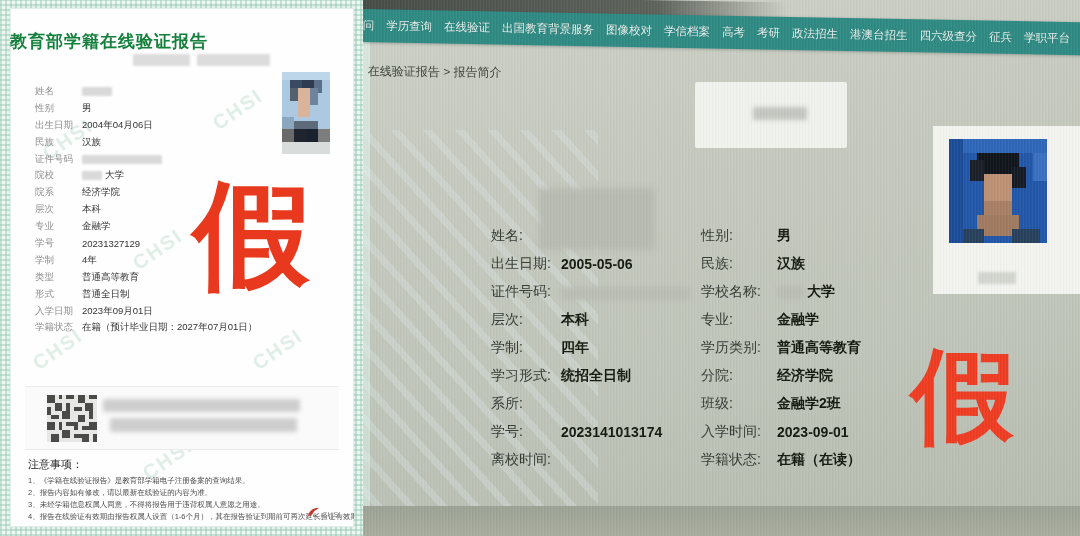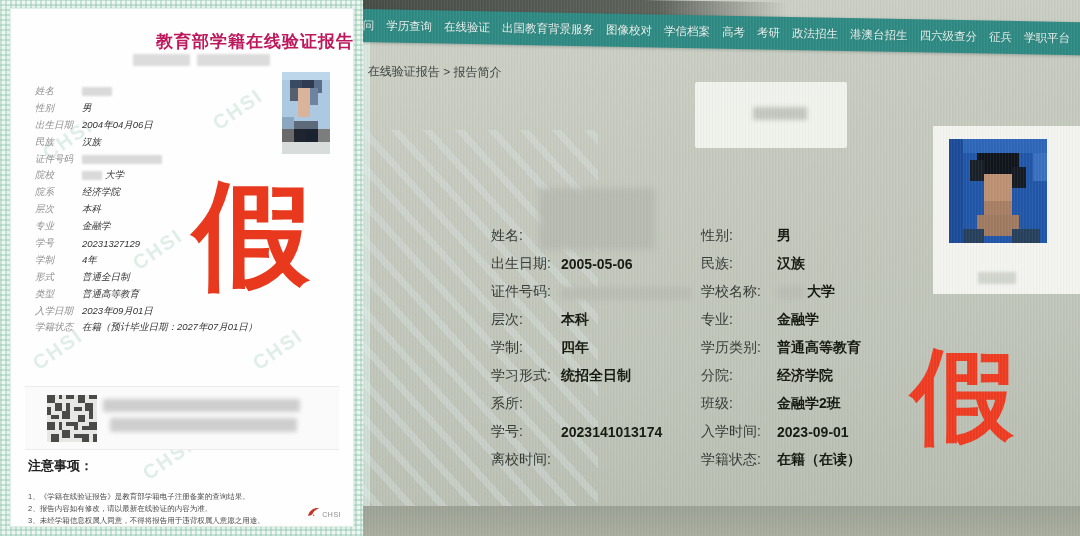--- a/index.html
+++ b/index.html
@@ -9,46 +9,46 @@
   
   .doc { position:absolute; left:0; top:0; width:363px; height:536px;
          background-color:#eef7f2;
          background-image:
            repeating-linear-gradient(90deg, rgba(148,199,178,.45) 0 2px, rgba(255,255,255,0) 2px 5px),
            repeating-linear-gradient(0deg, rgba(148,199,178,.45) 0 2px, rgba(255,255,255,0) 2px 5px); }
   .doc-page { position:absolute; left:10px; top:8px; right:9px; bottom:9px; background:#fdfefd;
               box-shadow: inset 0 0 0 1px #e0efe8, 0 0 5px rgba(60,120,100,.15); overflow:hidden; }
   .wm { position:absolute; color:rgba(150,198,180,.28); font-size:20px; font-weight:bold;
         transform:rotate(-35deg); letter-spacing:2px; pointer-events:none; }
-  .doc-title { position:absolute; top:22px; left:0; right:0; text-align:right;
-               font-size:17px; font-weight:bold; color:#be185d; letter-spacing:1px; }
+  .doc-title { position:absolute; top:22px; left:0; right:0; text-align:left;
+               font-size:17px; font-weight:bold; color:#15803d; letter-spacing:1px; }
   .sub-blur { position:absolute; top:46px; height:12px; background:#dcdcdc; filter:blur(1.3px); border-radius:1px; }
   .sub-blur.b1 { left:123px; width:57px; }
   .sub-blur.b2 { left:187px; width:73px; }
   .doc-photo { position:absolute; left:272px; top:64px; width:48px; height:82px; }
   .doc-photo svg { width:100%; height:100%; display:block; }
 
-  .lfields { position:absolute; left:25px; top:75px;font-style:italic; }
+  .lfields { position:absolute; left:25px; top:75px; }
   .lrow { display:flex; align-items:center; height:16.9px; font-size:9.5px; }
   .llabel { width:47px; color:#8e8e8e; flex:none; }
   .lvalue { color:#333; white-space:nowrap; }
   .blur-box { background:#d9d9d9; filter:blur(1px); border-radius:1px; height:9px; }
   .blur-box.w30 { width:30px; } .blur-box.w80 { width:80px; }
   .blur-box.w20 { width:20px; margin-right:3px; }
 
   .qr-band { position:absolute; left:15px; top:378px; width:314px; height:64px; background:#fafafa;
              box-shadow: inset 0 1px 0 #ebebeb, inset 0 -1px 0 #ebebeb; }
   .qr { position:absolute; left:22px; top:9px; width:50px; height:47px; filter:blur(.4px); }
   .qr svg { width:100%; height:100%; display:block; }
   .qline { position:absolute; background:#cecece; filter:blur(2px); border-radius:2px; }
   .qline.l1 { left:78px; top:13px; width:197px; height:13px; }
   .qline.l2 { left:85px; top:32px; width:187px; height:14px; }
 
   .notes { position:absolute; left:18px; top:449px; }
-  .notes-title { font-size:13px; font-weight:bold; color:#222; margin-bottom:16px; }
+  .notes-title { font-size:11px; font-weight:normal; color:#222; margin-bottom:3px; }
   .note { font-size:7.5px; color:#4a4a4a; line-height:12px; white-space:nowrap; }
   .chsi { position:absolute; right:13px; bottom:9px; display:flex; align-items:flex-end; gap:2px; }
   .chsi svg { width:13px; height:12px; }
   .chsi-text { font-size:7px; color:#8a8a8a; letter-spacing:.5px; }
 
   .stamp { font-weight:900; line-height:1; color:#e8391f; pointer-events:none;
            font-family:"Liberation Sans","DejaVu Sans",sans-serif; }
   .stamp-left { position:absolute; left:183px; top:168px; font-size:118px; }
 
   
@@ -173,26 +173,26 @@
           </div>
         <div class="lrow">
             <span class="llabel">学号</span>
             <span class="lvalue">20231327129</span>
           </div>
         <div class="lrow">
             <span class="llabel">学制</span>
             <span class="lvalue">4年</span>
           </div>
         <div class="lrow">
+            <span class="llabel">类型</span>
+            <span class="lvalue">普通高等教育</span>
+          </div>
+        <div class="lrow">
             <span class="llabel">形式</span>
             <span class="lvalue">普通全日制</span>
-          </div>
-        <div class="lrow">
-            <span class="llabel">类型</span>
-            <span class="lvalue">普通高等教育</span>
           </div>
         <div class="lrow">
             <span class="llabel">入学日期</span>
             <span class="lvalue">2023年09月01日</span>
           </div>
         <div class="lrow">
             <span class="llabel">学籍状态</span>
             <span class="lvalue">在籍（预计毕业日期：2027年07月01日）</span>
           </div>
       </div>

